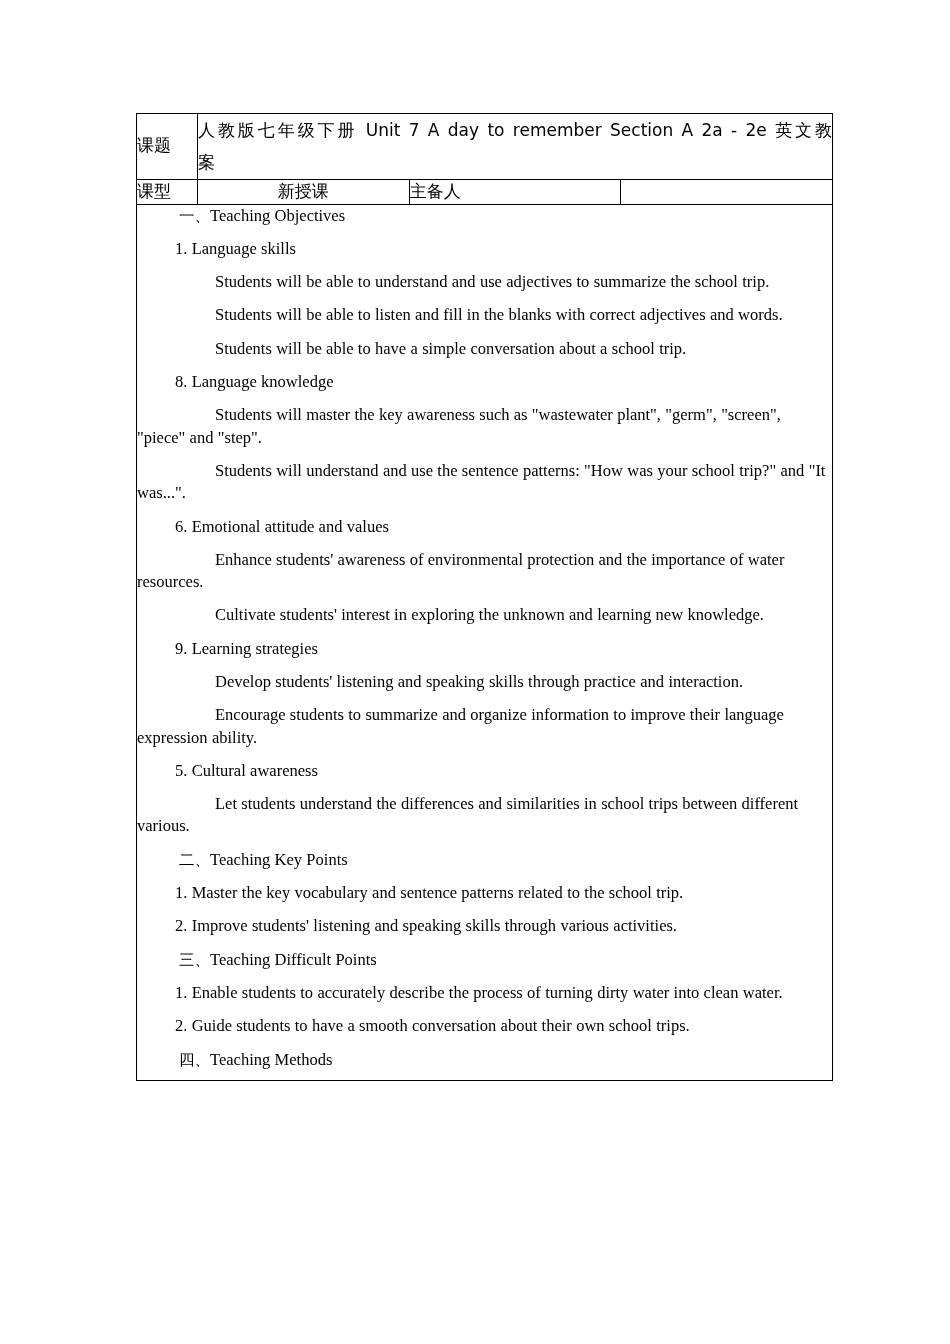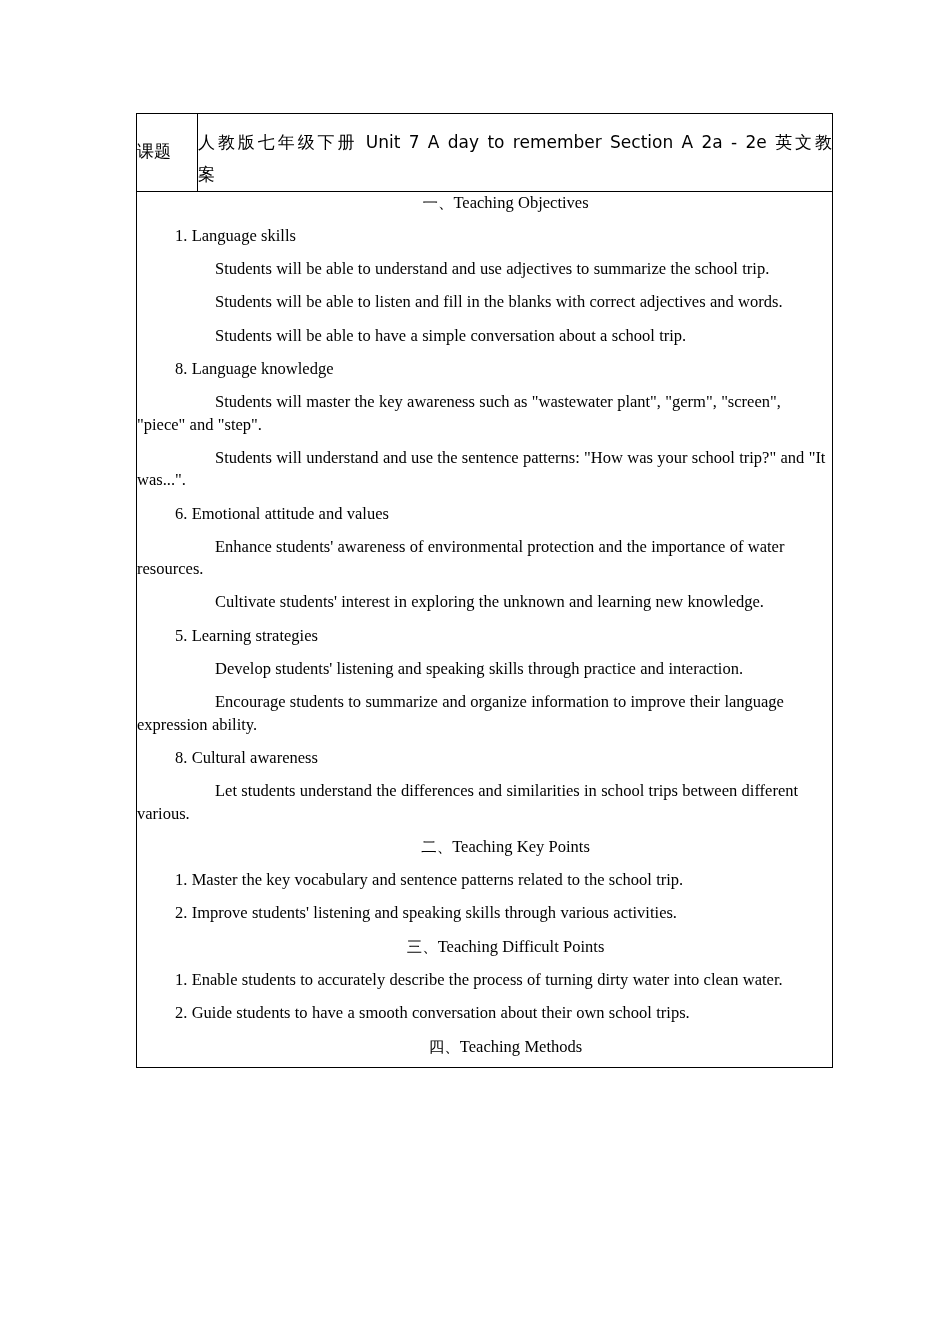--- a/index.html
+++ b/index.html
@@ -59,21 +59,20 @@
     padding: 6px 9px 8px 9px;
     text-align: justify;
     text-align-last: left;
     text-justify: inter-word;
   }
   .cell-title .jline {
     display: block;
     text-align: justify;
     text-align-last: justify;
     white-space: nowrap;
-    margin-top: 12px;
   }
   .cell-title .jline2 {
     display: block;
     text-align: left;
   }
 
   .cell-center {
     font-size: 17px;
     text-align: center;
     padding: 7px 4px 7px 4px;
@@ -94,21 +93,21 @@
   }
 
   .p {
     margin: 0 0 11px 0;
     text-align: left;
     word-spacing: 0.2px;
   }
   .p:last-child { margin-bottom: 9px; }
 
   
-  .lvl-sec  { text-indent: 42px; text-align: center; }   
+  .lvl-sec  { text-indent: 42px; }   
   .lvl-num  { text-indent: 38px; }   
   .lvl-para { text-indent: 78px; }   
 
   .cjk {
     font-family: "DejaVu Sans", "Liberation Sans", sans-serif;
     font-size: 15.5px;
   }
   .cell-label .cjk, .cell-center .cjk, .cell-title .cjk {
     font-size: 17px;
   }
@@ -124,39 +123,53 @@
       <tr>
         <td class="col-label cell-label">
           <span class="cjk">课题</span>
         </td>
         <td colspan="3" class="cell-title">
           <span class="jline cjk">人教版七年级下册 Unit 7 A day to remember Section A 2a - 2e 英文教</span>
           <span class="jline2 cjk">案</span>
         </td>
       </tr>
 
+      <tr>
+        <td class="col-label cell-label">
+          <span class="cjk">课型</span>
+        </td>
+        <td class="col-wide cell-center">
+          <span class="cjk">新授课</span>
+        </td>
+        <td class="col-mid cell-label">
+          <span class="cjk">主备人</span>
+        </td>
+        <td class="col-last cell-empty">
+          <span class="cjk"></span>
+        </td>
+      </tr>
 
       <tr>
         <td colspan="4" class="cell-body">
           <div class="body-inner" id="body-paragraphs">
               <p class="p lvl-sec"><span class="cjk">一、</span>Teaching Objectives</p>
               <p class="p lvl-num">1. Language skills</p>
               <p class="p lvl-para">Students will be able to understand and use adjectives to summarize the school trip.</p>
               <p class="p lvl-para">Students will be able to listen and fill in the blanks with correct adjectives and words.</p>
               <p class="p lvl-para">Students will be able to have a simple conversation about a school trip.</p>
               <p class="p lvl-num">8. Language knowledge</p>
               <p class="p lvl-para">Students will master the key awareness such as "wastewater plant", "germ", "screen", "piece" and "step".</p>
               <p class="p lvl-para">Students will understand and use the sentence patterns: "How was your school trip?" and "It was...".</p>
               <p class="p lvl-num">6. Emotional attitude and values</p>
               <p class="p lvl-para">Enhance students' awareness of environmental protection and the importance of water resources.</p>
               <p class="p lvl-para">Cultivate students' interest in exploring the unknown and learning new knowledge.</p>
-              <p class="p lvl-num">5. Learning strategies</p>
+              <p class="p lvl-num">9. Learning strategies</p>
               <p class="p lvl-para">Develop students' listening and speaking skills through practice and interaction.</p>
               <p class="p lvl-para">Encourage students to summarize and organize information to improve their language expression ability.</p>
-              <p class="p lvl-num">8. Cultural awareness</p>
+              <p class="p lvl-num">5. Cultural awareness</p>
               <p class="p lvl-para">Let students understand the differences and similarities in school trips between different various.</p>
               <p class="p lvl-sec"><span class="cjk">二、</span>Teaching Key Points</p>
               <p class="p lvl-num">1. Master the key vocabulary and sentence patterns related to the school trip.</p>
               <p class="p lvl-num">2. Improve students' listening and speaking skills through various activities.</p>
               <p class="p lvl-sec"><span class="cjk">三、</span>Teaching Difficult Points</p>
               <p class="p lvl-num">1. Enable students to accurately describe the process of turning dirty water into clean water.</p>
               <p class="p lvl-num">2. Guide students to have a smooth conversation about their own school trips.</p>
               <p class="p lvl-sec"><span class="cjk">四、</span>Teaching Methods</p>
             </div>
         </td>

